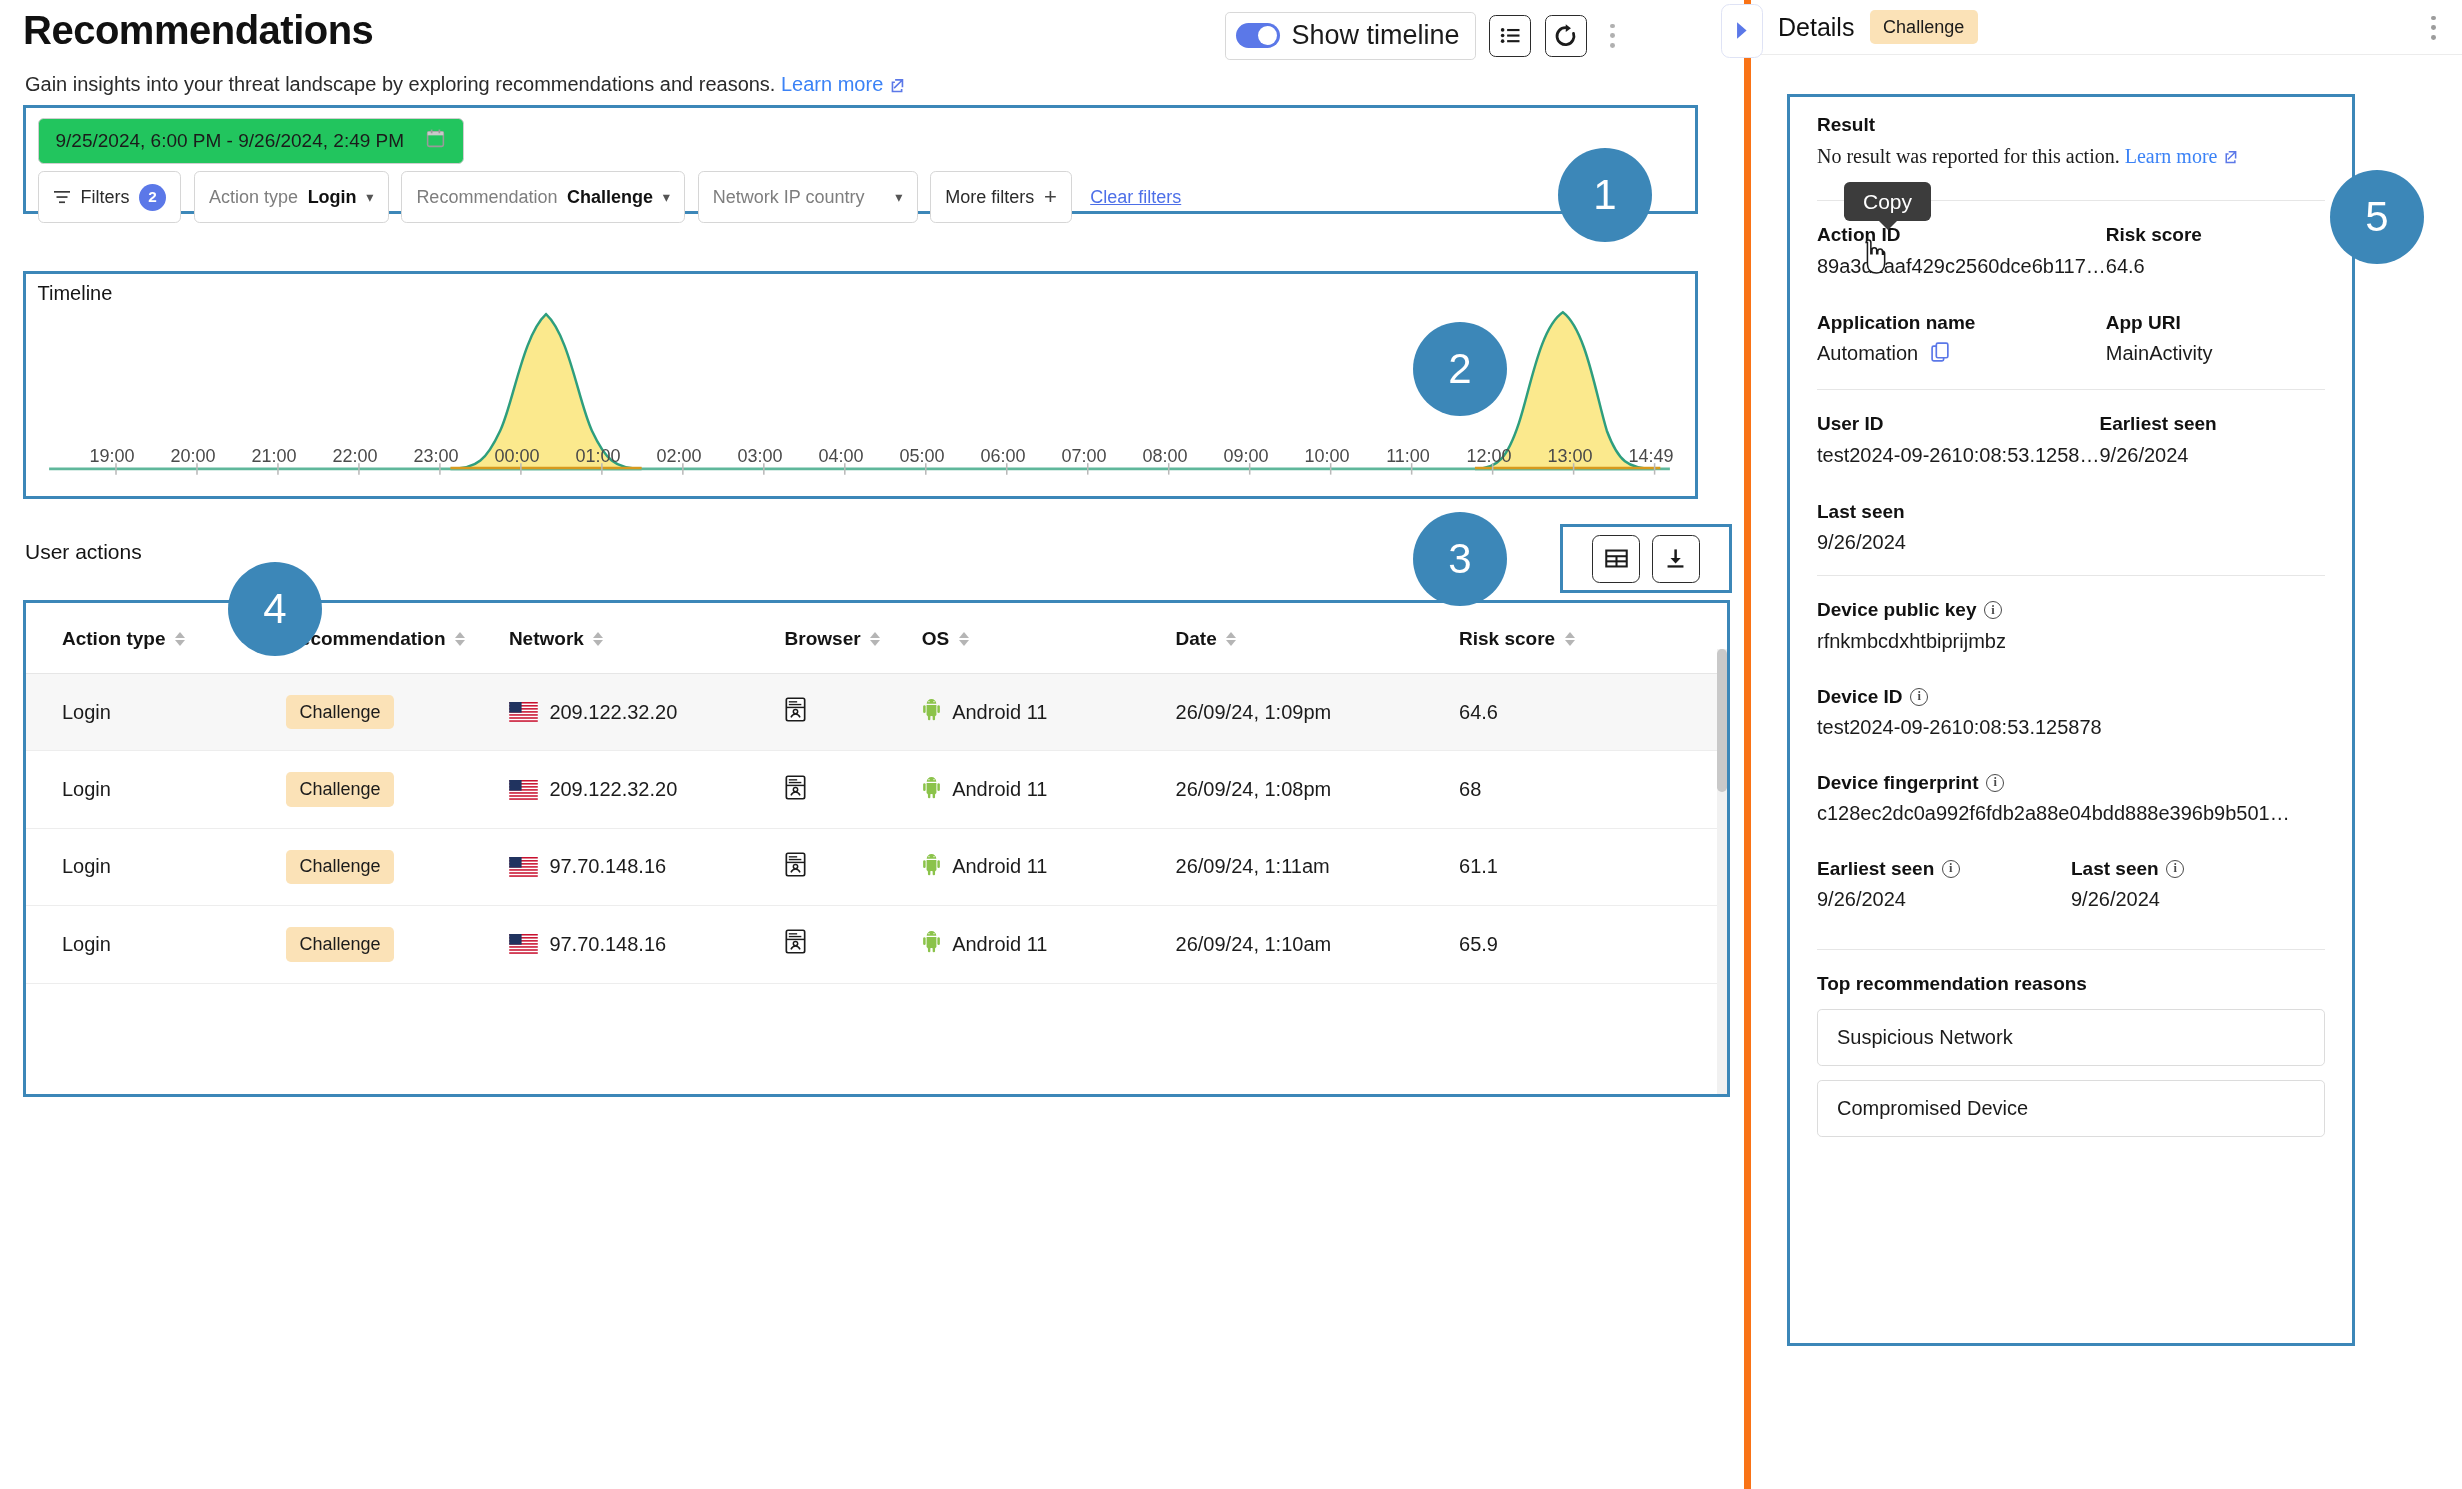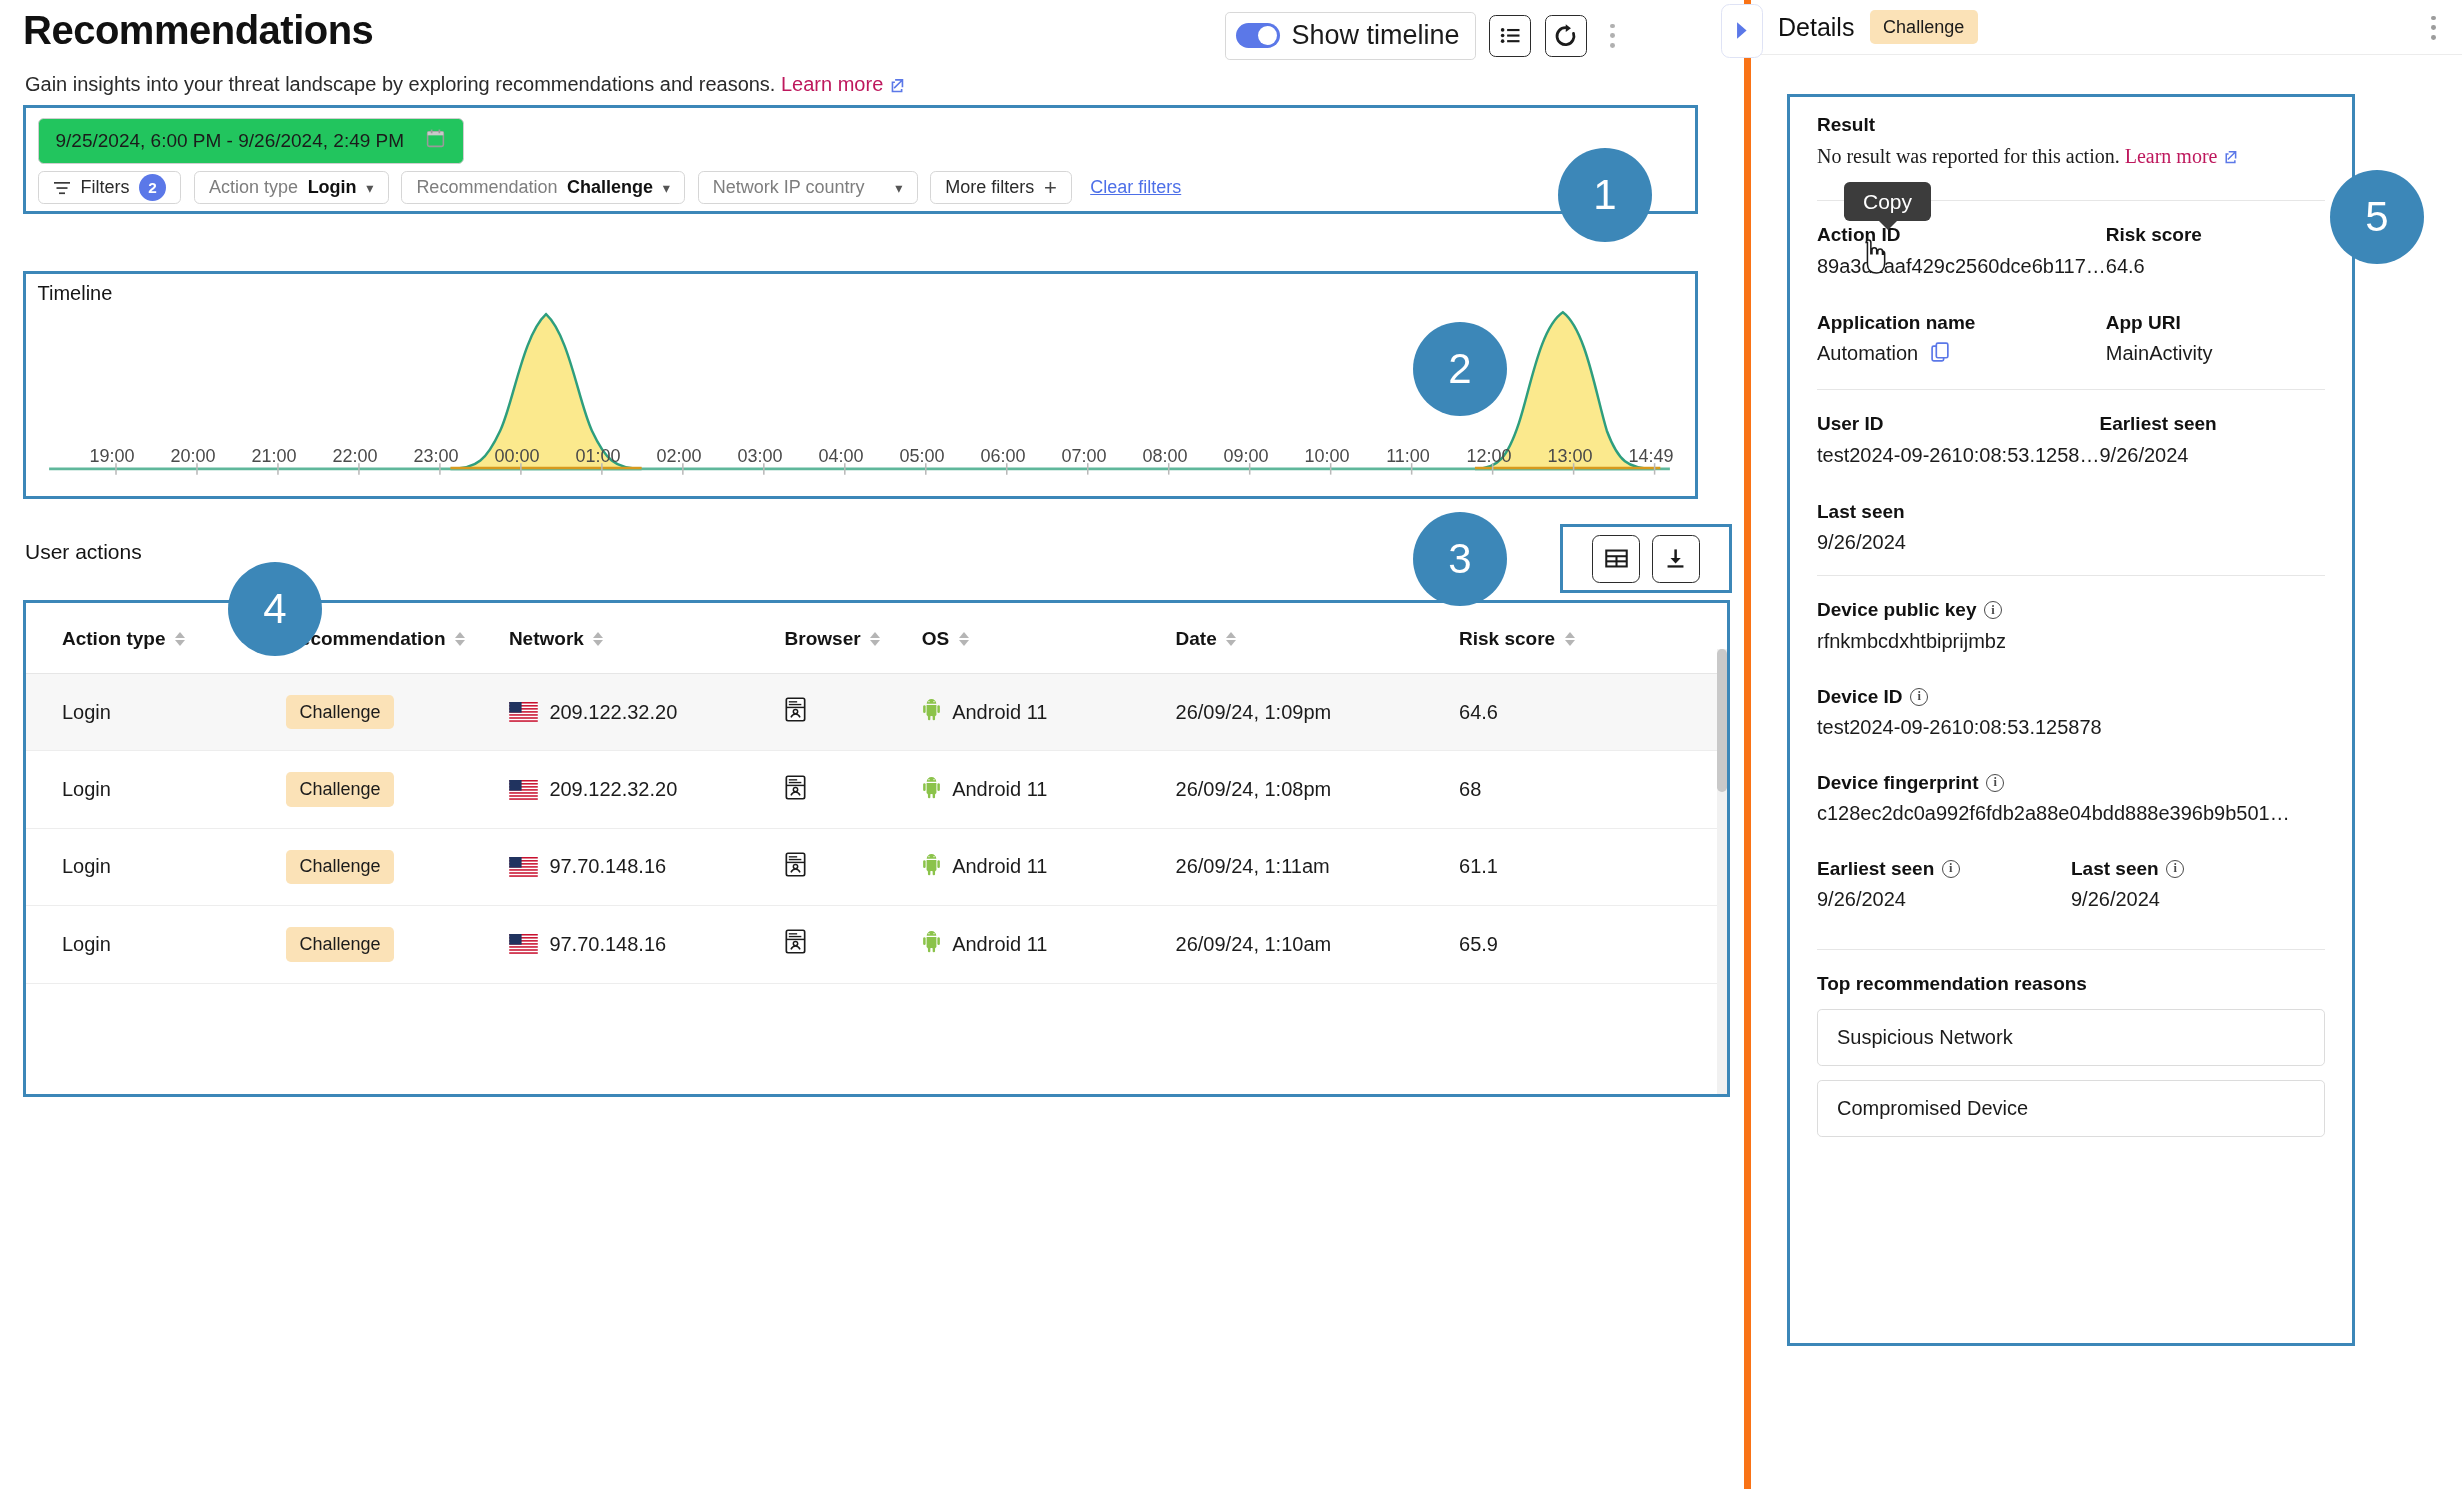--- a/index.html
+++ b/index.html
@@ -21,21 +21,21 @@
 
   .page-title {
     position: absolute; left: 23px; top: 7.6px;
     font-size: 40px; font-weight: 700; letter-spacing: -0.5px;
     color: #111;
   }
   .subtitle {
     position: absolute; left: 25px; top: 73px;
     font-size: 20px; color: #2b2b2b; white-space: nowrap;
   }
-  .link-blue { color: #be185d; text-decoration: none; text-align: right; }
+  .link-blue { color: #3b82f6; text-decoration: none; text-align: right; }
   .ext-icon { display: inline-block; vertical-align: -1.9px; margin-left: 5.7px; }
 
   
   .top-toolbar {
     position: absolute; right: 117px; top: 11.5px;
     display: flex; align-items: center; gap: 13.4px;
   }
   .toggle-wrap {
     display: flex; align-items: center; gap: 11.5px;
     border: 1px solid #d8d8d8; border-radius: 4.8px;
@@ -82,21 +82,21 @@
     padding: 0 17px; background: #22c55e;
     font-size: 19px; color: #1b1b1b; white-space: nowrap;
   }
   .cal-icon { margin-left: 5.7px; }
 
   .filter-row {
     position: absolute; left: 11.5px; top: 63px;
     display: flex; align-items: center; gap: 12.4px;
   }
   .fbtn {
-    height: 33px; border: 1px solid #d6d6d6; border-radius: 5.7px;
+    height: 52px; border: 1px solid #d6d6d6; border-radius: 5.7px;
     background: #fff; display: flex; align-items: center; gap: 9.6px;
     padding: 0 14.3px; font-size: 18px; white-space: nowrap; color: #2b2b2b;
   }
   .fbtn .lbl-muted { color: #7e7e7e; }
   .fbtn .lbl-strong { color: #111; font-weight: 700; }
   .count-pill {
     width: 27px; height: 27px; border-radius: 50%; background: #5b78e8;
     color: #fff; font-size: 15.3px; display:flex; align-items:center;
     justify-content:center; font-weight:600;
   }

